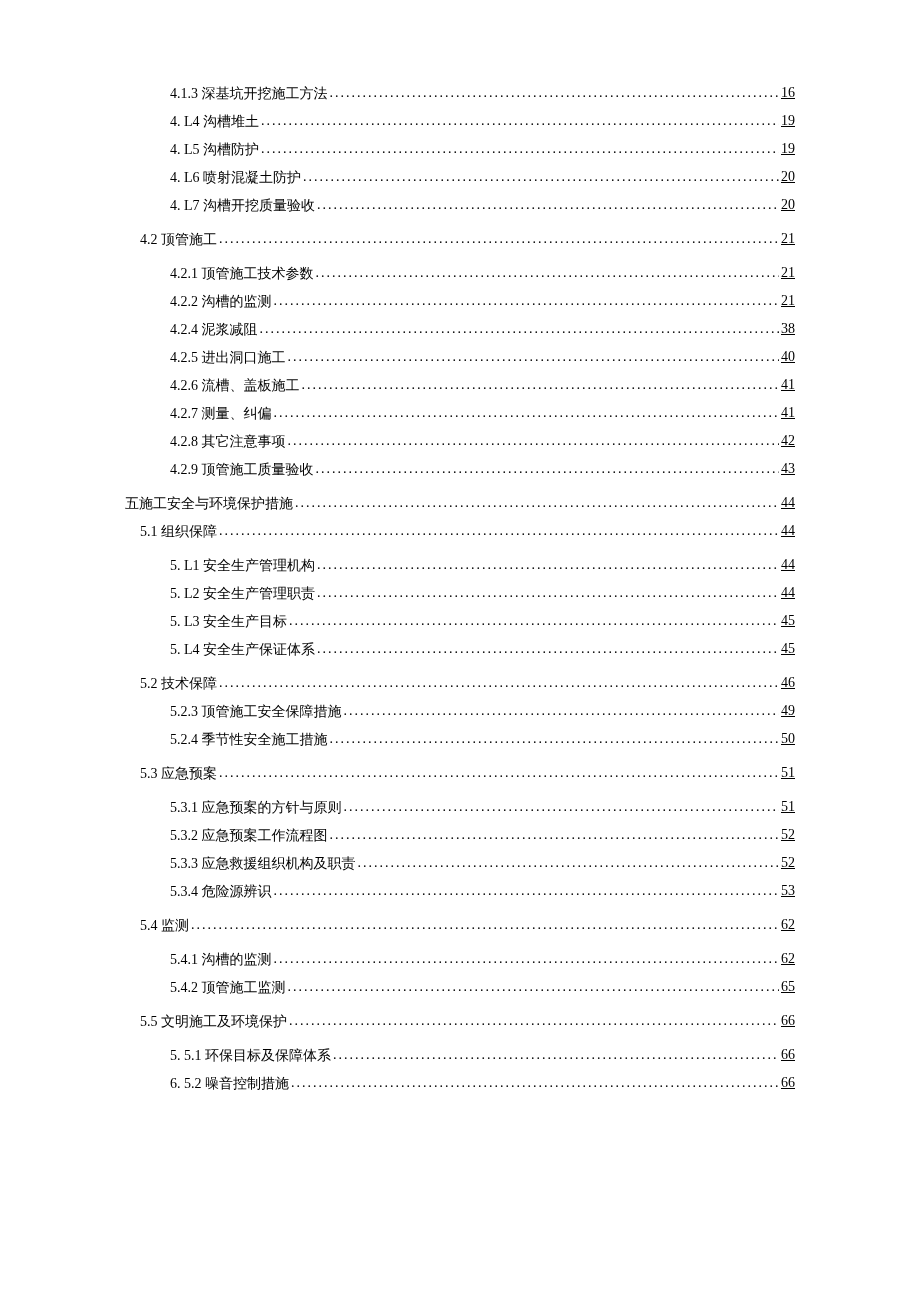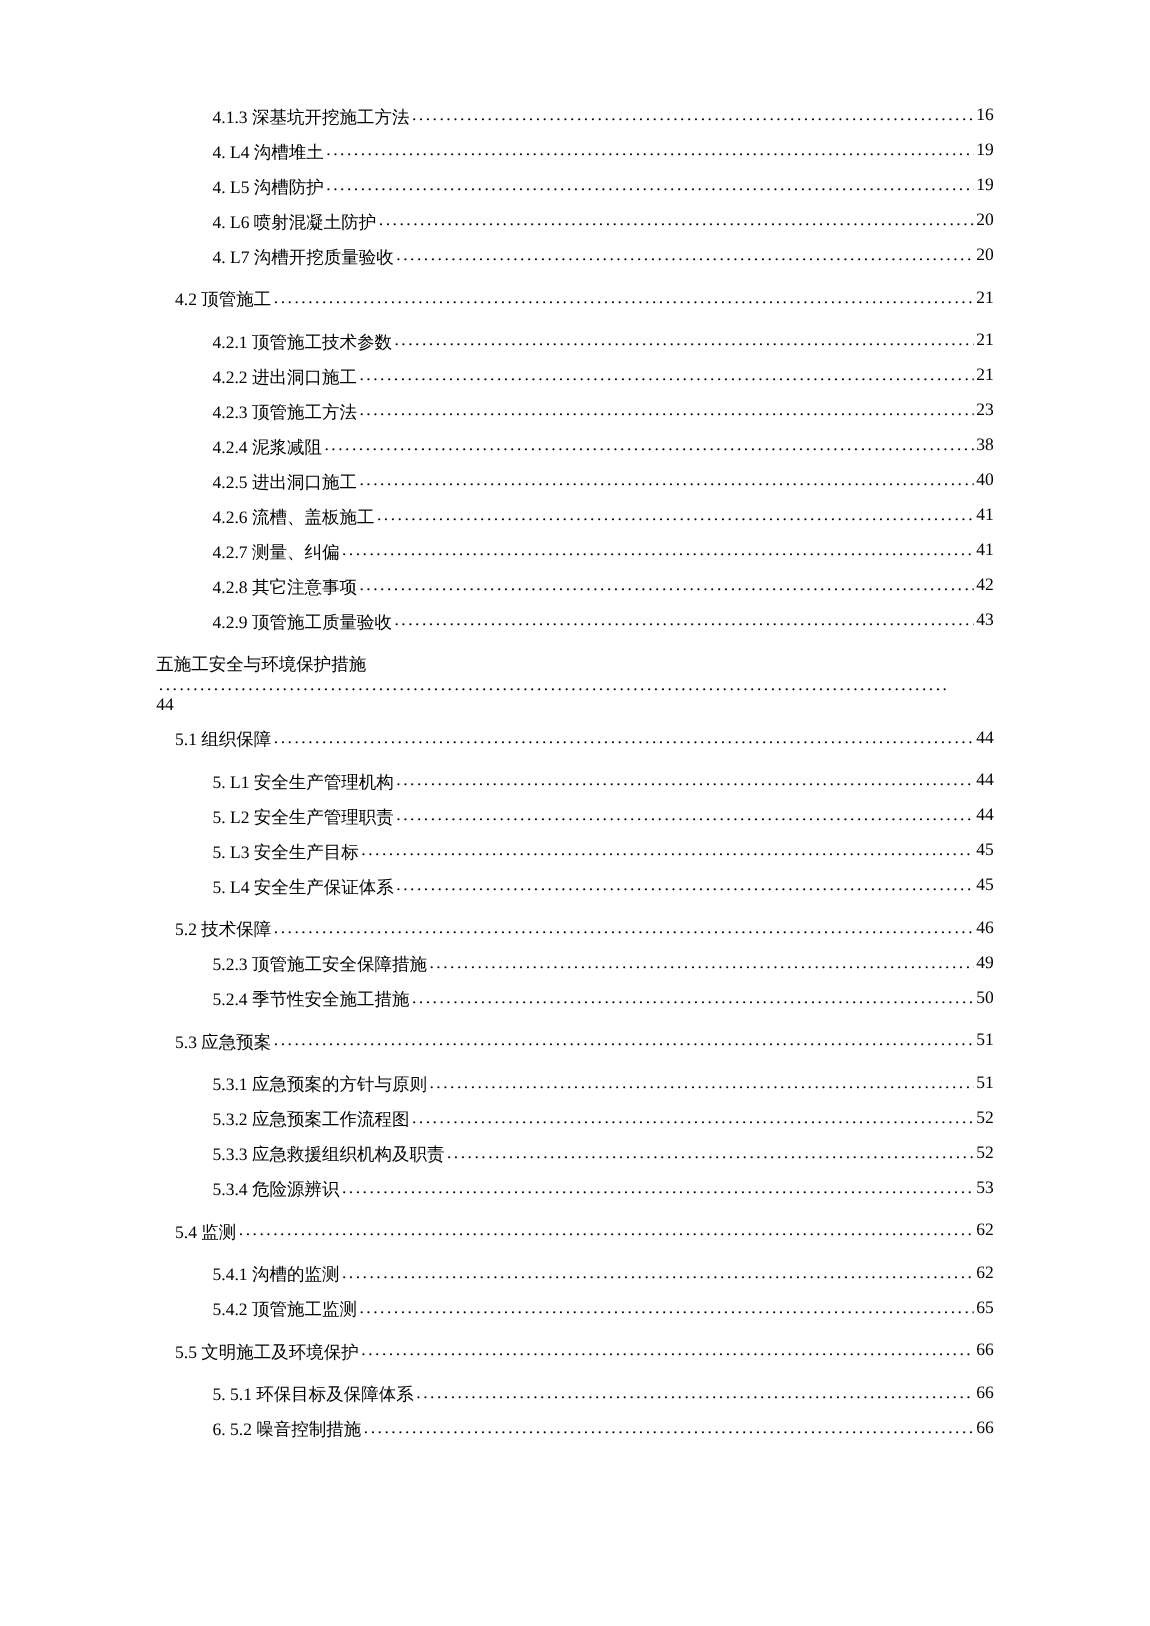--- a/index.html
+++ b/index.html
@@ -33,22 +33,23 @@
       overflow: hidden;
       letter-spacing: 2px;
       margin: 0 2px;
       min-width: 10px;
     }
     .toc-dots::before {
       content: "...................................................................................................................";
     }
     .toc-page {
       flex-shrink: 0;
-    }
-    .indent-0 { padding-left: 0px; flex-direction: column; }
+      text-decoration: underline;
+    }
+    .indent-0 { padding-left: 0px; }
     .indent-1 { padding-left: 15px; }
     .indent-2 { padding-left: 45px; }
     .section-gap {
       margin-top: 16px;
     }
   </style>
 </head>
 <body>
 
 <div class="toc-container" id="toc-root">
@@ -81,28 +82,23 @@
       <span class="toc-label">4.2 顶管施工</span>
       <span class="toc-dots"></span>
       <span class="toc-page">21</span>
     </div>
     <div class="toc-entry indent-2 section-gap">
       <span class="toc-label">4.2.1 顶管施工技术参数</span>
       <span class="toc-dots"></span>
       <span class="toc-page">21</span>
     </div>
     <div class="toc-entry indent-2">
-      <span class="toc-label">4.2.2 进出洞口施工</span>
+      <span class="toc-label">4.2.2 沟槽的监测</span>
       <span class="toc-dots"></span>
       <span class="toc-page">21</span>
-    </div>
-    <div class="toc-entry indent-2">
-      <span class="toc-label">4.2.3 顶管施工方法</span>
-      <span class="toc-dots"></span>
-      <span class="toc-page">23</span>
     </div>
     <div class="toc-entry indent-2">
       <span class="toc-label">4.2.4 泥浆减阻</span>
       <span class="toc-dots"></span>
       <span class="toc-page">38</span>
     </div>
     <div class="toc-entry indent-2">
       <span class="toc-label">4.2.5 进出洞口施工</span>
       <span class="toc-dots"></span>
       <span class="toc-page">40</span>

